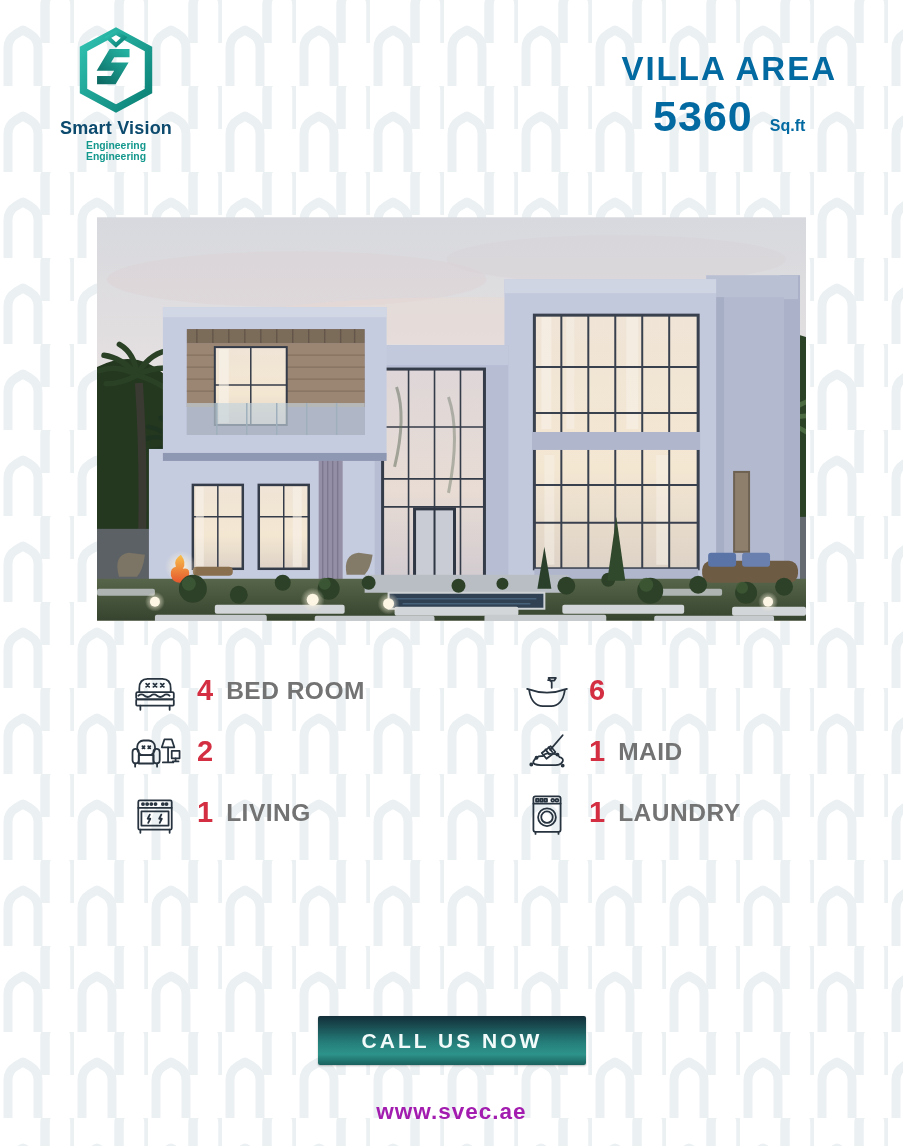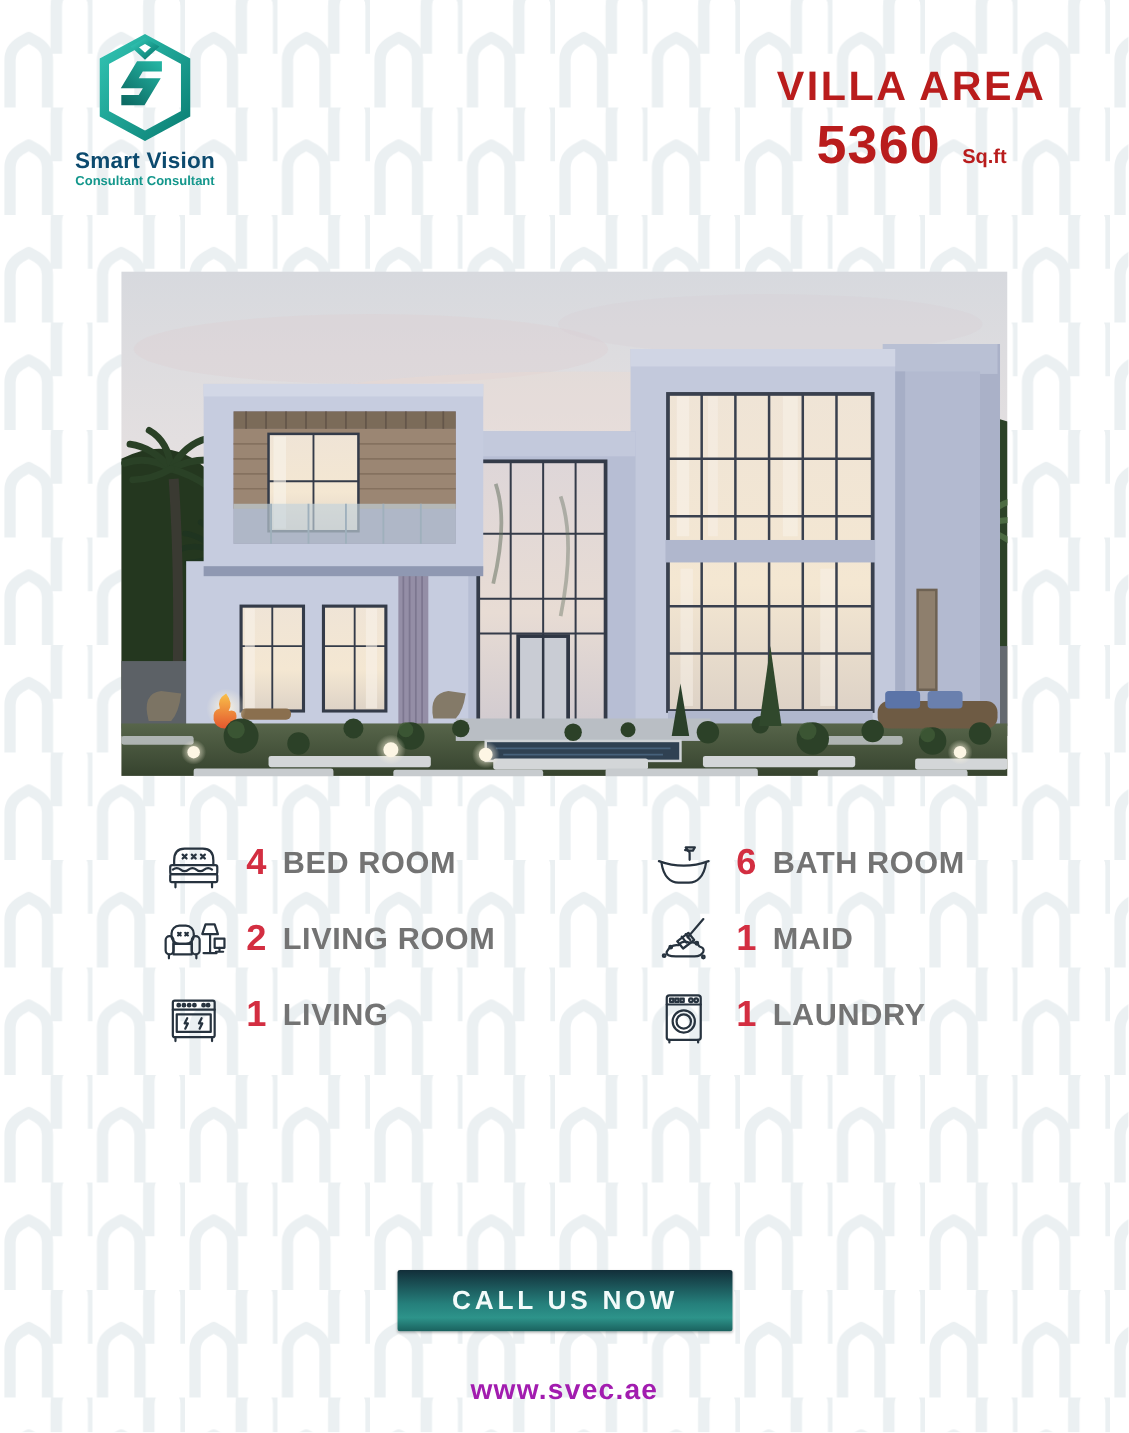--- a/index.html
+++ b/index.html
@@ -9,21 +9,21 @@
   .bgpattern{position:absolute;inset:0;z-index:0;}
   .layer{position:absolute;z-index:1;}
 
   
   .logo{left:56px;top:26px;width:120px;text-align:center;}
   .logo svg{display:block;margin:0 auto;}
   .brand-name{margin-top:4px;font-size:18px;font-weight:bold;letter-spacing:.2px;color:#0c4a6e;}
   .brand-tagline{font-size:10.4px;font-weight:bold;color:#14978c;margin-top:1px;}
 
   
-  .villa-area{right:66px;top:50px;text-align:center;color:#b91c1c;}
+  .villa-area{right:66px;top:50px;text-align:center;color:#0369a1;}
   .va-title{font-size:33px;font-weight:600;letter-spacing:2px;}
   .va-row{margin-top:4px;display:flex;align-items:baseline;justify-content:center;gap:17px;}
   .va-value{font-size:43px;font-weight:bold;letter-spacing:1px;}
   .va-unit{font-size:16px;font-weight:600;}
 
   
   .villa-photo{left:97px;top:217px;width:709px;height:404px;}
   .villa-photo svg{display:block;}
 
   
@@ -73,21 +73,21 @@
           <stop offset="0" stop-color="#23b2a1"></stop>
             <stop offset="1" stop-color="#0d6b64"></stop>
         </linearGradient>
       </defs>
       <path d="M60 8 L108 34 V96 L60 122 L12 96 V34 Z" fill="none" stroke="url(#tealg)" stroke-width="11" stroke-linejoin="miter"></path>
       <path d="M80 40 H54 L42 60 H68 L56 80 H32" fill="none" stroke="url(#tealg2)" stroke-width="12"></path>
       <path d="M60 8 L74 16 L60 30 L46 16 Z" fill="#ffffff"></path>
       <path d="M60 10 L72 17 L60 28 L48 17 Z" fill="none" stroke="url(#tealg)" stroke-width="6"></path>
     </svg>
     <div class="brand-name">Smart Vision</div>
-    <div class="brand-tagline">Consultant Consultant</div>
+    <div class="brand-tagline">Engineering Engineering</div>
   </div>
 
   <div class="layer villa-area">
     <div class="va-title">VILLA AREA</div>
     <div class="va-row">
       <span class="va-value">5360</span>
       <span class="va-unit">Sq.ft</span>
     </div>
   </div>
 
@@ -357,42 +357,40 @@
         <svg width="54" height="46" viewBox="0 0 48 44">
             <g class="icon-stroke">
           <path d="M28.5 19 v-5 q0-2.5 -2.5-2.5 h-1"></path>
           <path d="M25.5 9.5 h7 l-1.5 2.5 h-4 z"></path>
           <path d="M5 20 Q24 27 43 20"></path>
           <path d="M7 21.5 C8.5 32 14 36.5 20 36.5 h8 C34 36.5 39.5 32 41 21.5"></path>
         </g>
           </svg>
       </span>
       <span class="fcount">6</span>
-      <span class="flabel">BATH ROOM</span>
     </div>
 
     <div class="feature">
       <span class="ficon">
         <svg width="54" height="46" viewBox="0 0 48 44">
             <g class="icon-stroke">
           <rect x="7" y="11" width="17" height="14" rx="6"></rect>
           <path d="M12 16.5 l2 2 m0-2 l-2 2 M17.5 16.5 l2 2 m0-2 l-2 2"></path>
           <rect x="2.5" y="19" width="6" height="14" rx="3"></rect>
           <rect x="22.5" y="19" width="6" height="14" rx="3"></rect>
           <rect x="8.5" y="25" width="14" height="8"></rect>
           <path d="M5 33 v3 M26 33 v3"></path>
           <path d="M33 10 h7 l2.5 7.5 h-12 z"></path>
           <path d="M36.5 17.5 V32 M31.5 32 h10"></path>
           <rect x="40" y="21" width="7.5" height="7"></rect>
           <path d="M43.7 28 v3 M41 31 h5.5"></path>
         </g>
           </svg>
       </span>
       <span class="fcount">2</span>
-      <span class="flabel">LIVING ROOM</span>
     </div>
 
     <div class="feature">
       <span class="ficon">
         <svg width="54" height="46" viewBox="0 0 48 44">
             <g class="icon-stroke">
           <path d="M27 20 L39 6"></path>
           <path d="M19 23 l8.5-6.5 4.5 5.5 -8.5 6.5 z"></path>
           <path d="M22.5 19.5 l3.5 4.5 M25.5 17.5 l3.5 4.5"></path>
           <path d="M11 31 q3-6 9-5 q3-4 8-2 q6-1 8 3 q4 1 3 4 q-2 4 -8 3.5 h-13 q-8 0-7-3.5z"></path>

